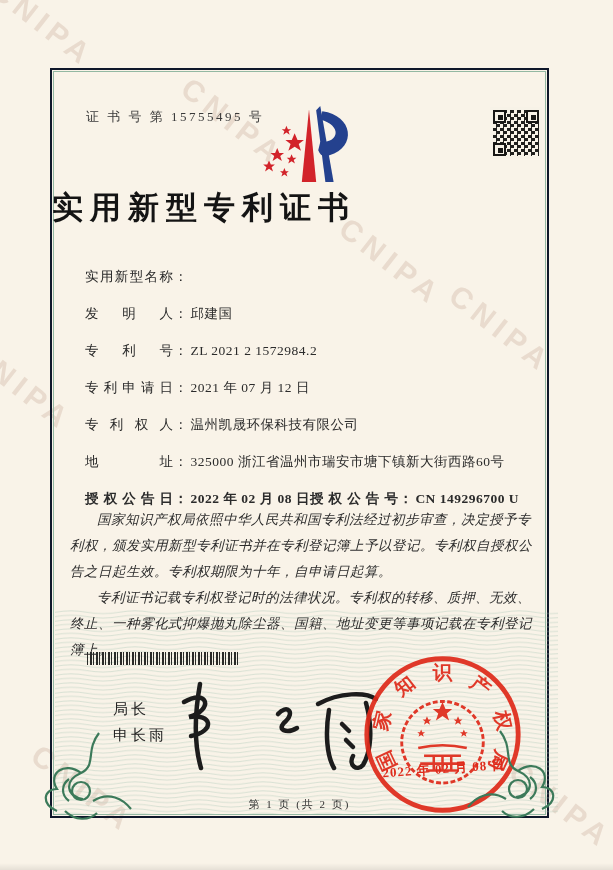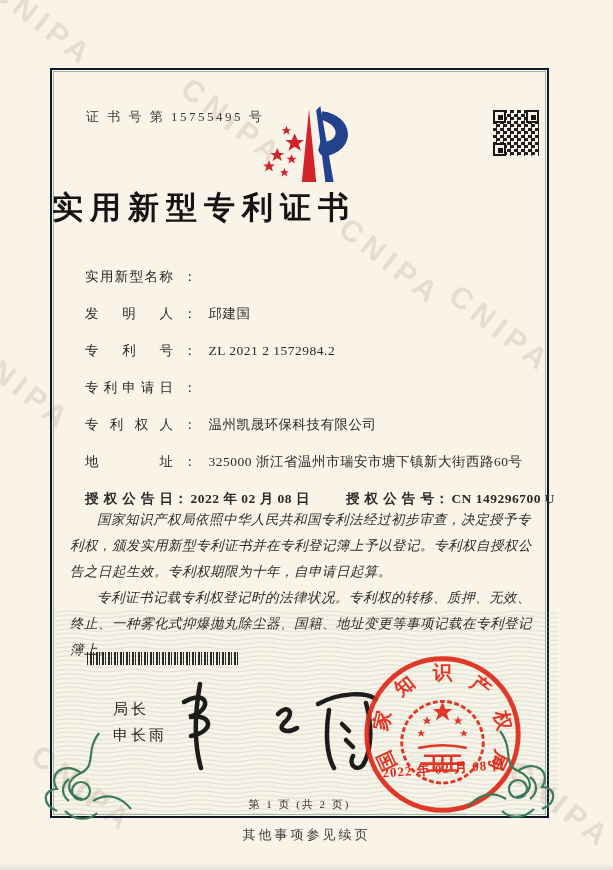--- a/index.html
+++ b/index.html
@@ -49,26 +49,26 @@
 
   .logo { position:absolute; left:202px; top:34px; width:110px; height:82px; }
 
   .title {
     position:absolute; left:0; right:0; top:117px;
     text-align:left; font-size:31px; font-weight:bold;
     letter-spacing:7px; color:#141414; white-space:nowrap;
   }
 
   .fields { position:absolute; left:33px; right:14px; top:196px; }
-  .frow { display:flex; align-items:center; font-size:13.5px; color:#2b2b2b; line-height:22px; margin-bottom:15px; white-space:nowrap;gap:9px; }
+  .frow { display:flex; align-items:center; font-size:13.5px; color:#2b2b2b; line-height:22px; margin-bottom:15px; white-space:nowrap; }
   .flabel { display:inline-block; width:88px; text-align:justify; text-align-last:justify; }
   .colon { margin-left:1px; }
   .fvalue { margin-left:3px; letter-spacing:0.5px; }
   .fgroup { display:flex; align-items:baseline;font-weight:bold; }
-  .fgroup + .fgroup { margin-left:27px; }
+  .fgroup + .fgroup { margin-left:0; }
 
   .paras { position:absolute; left:18px; right:12px; top:437px; }
   .paras p { text-indent:2em; font-size:13.5px; line-height:1.92; letter-spacing:0.5px; color:#2c2c2c;font-style:italic; }
 
   
   .waves { position:absolute; left:3px; top:540px; width:503px; height:205px; opacity:0.55; pointer-events:none; }
 
   .barcode {
     position:absolute; left:35px; top:582px; width:152px; height:13px;
     background: repeating-linear-gradient(90deg,#2a2a28 0 1px, transparent 1px 3px, #2a2a28 3px 5px, transparent 5px 6px);
@@ -164,20 +164,21 @@
         <span class="fvalue">邱建国</span>
       </div>
       <div class="frow">
         <span class="flabel">专利号</span>
           <span class="colon">：</span>
         <span class="fvalue">ZL 2021 2 1572984.2</span>
       </div>
       <div class="frow">
         <span class="flabel">专利申请日</span>
           <span class="colon">：</span>
+        <span class="fvalue">2021 年 07 月 12 日</span>
       </div>
       <div class="frow">
         <span class="flabel">专利权人</span>
           <span class="colon">：</span>
         <span class="fvalue">温州凯晟环保科技有限公司</span>
       </div>
       <div class="frow">
         <span class="flabel">地址</span>
           <span class="colon">：</span>
         <span class="fvalue">325000 浙江省温州市瑞安市塘下镇新大街西路60号</span>
@@ -272,15 +273,14 @@
         <path d="M60,2 C46,20 58,34 42,42 C24,50 28,66 44,68"></path>
         <path d="M42,42 C26,30 8,42 18,58 C4,58 2,74 18,80"></path>
         <circle cx="42" cy="60" r="9"></circle>
         <path d="M54,70 C70,60 84,68 92,78"></path>
         <path d="M26,80 C36,90 50,90 58,82"></path>
         <path d="M30,48 C22,54 22,64 30,70"></path>
       </svg>
     </div>
   </div>
 
-  <div class="continuation">其他事项参见续页</div>
   <div class="page-edge"></div>
 </div>
 
 </body></html>

